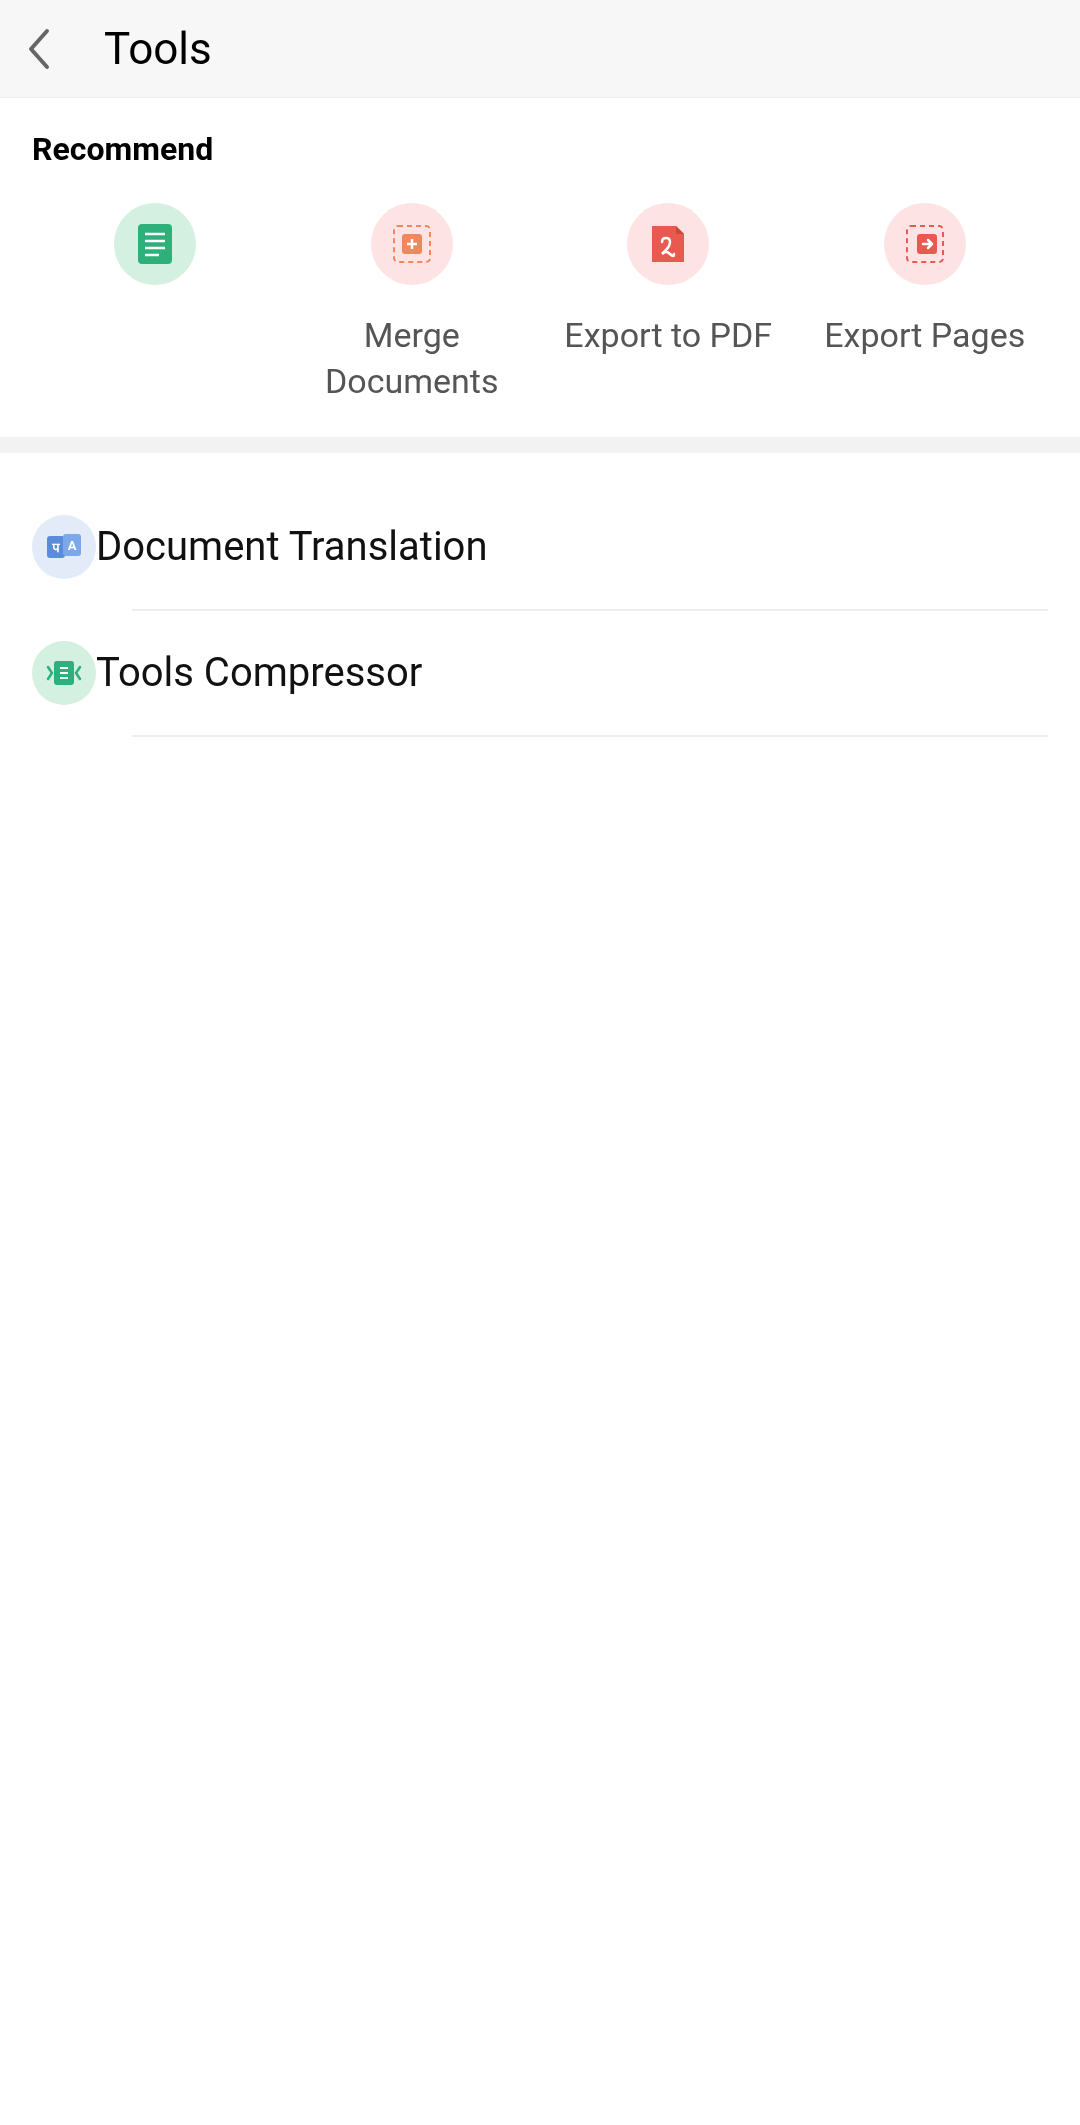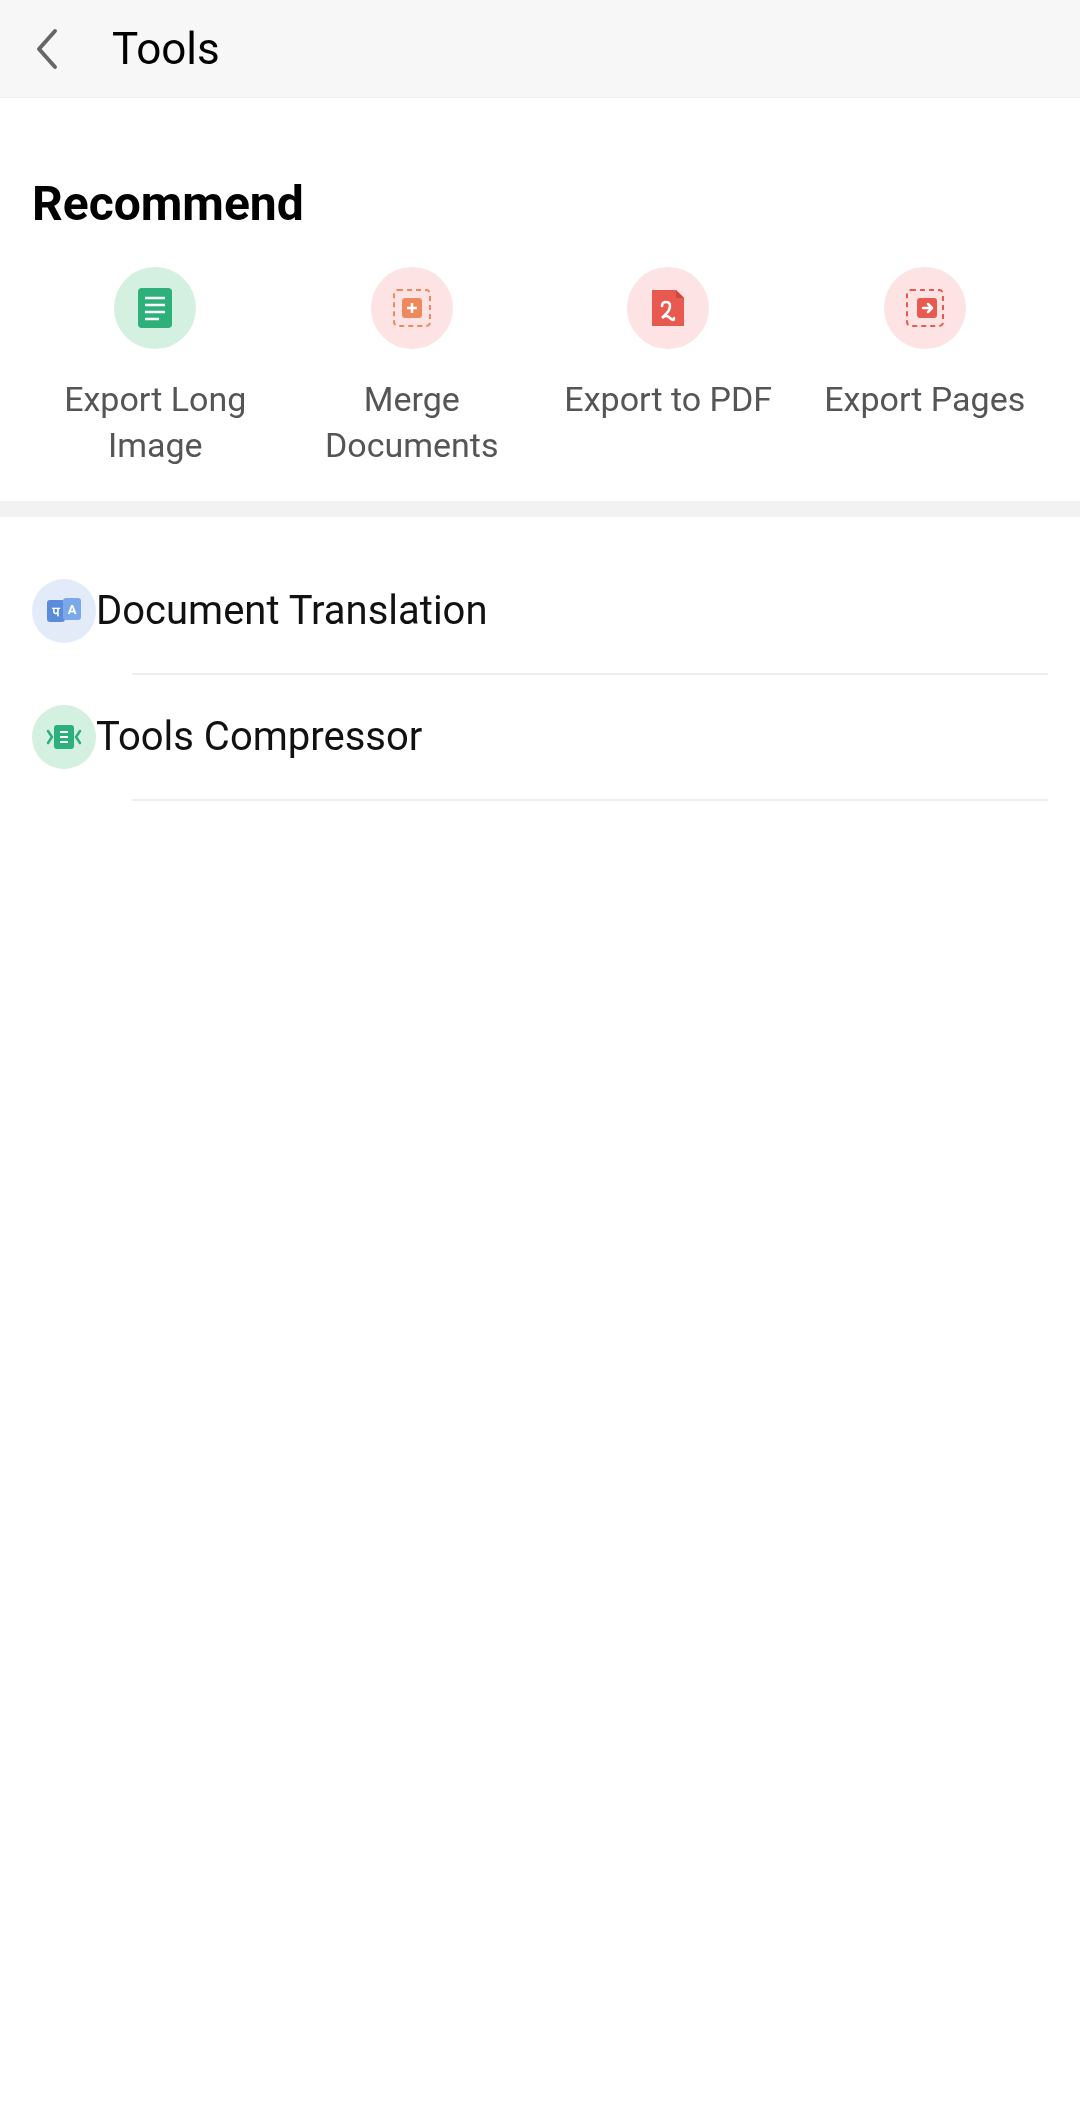--- a/index.html
+++ b/index.html
@@ -11,21 +11,21 @@
       width: 1080px;
       height: 2125px;
       font-family: -apple-system, BlinkMacSystemFont, 'Segoe UI', Roboto, sans-serif;
       background: #fff;
     }
     .header {
       background: #f7f7f7;
       height: 98px;
       display: flex;
       align-items: center;
-      padding: 0 22px;
+      padding: 0 14px;
       border-bottom: 1px solid #eee;
     }
     .back-btn {
       width: 50px;
       height: 50px;
       display: flex;
       align-items: center;
       justify-content: center;
       cursor: pointer;
     }
@@ -33,25 +33,24 @@
       font-size: 44px;
       font-weight: 400;
       color: #000;
       margin-left: 40px;
     }
     .section {
       background: #fff;
       padding: 32px;
     }
     .section-title {
-      font-size: 48px;
+      font-size: 32px;
       font-weight: 700;
       color: #000;
       margin-bottom: 35px;
-      margin-top: 45px;
     }
     .recommend-grid {
       display: flex;
       justify-content: space-between;
       gap: 10px;
     }
     .recommend-item {
       flex: 1;
       display: flex;
       flex-direction: column;
@@ -124,21 +123,20 @@
     <div class="recommend-item">
       <div class="icon-circle green">
         <svg width="38" height="44" viewBox="0 0 38 44">
           <rect x="2" y="2" width="34" height="40" rx="4" fill="#2db07a"></rect>
           <line x1="9" y1="12" x2="29" y2="12" stroke="#fff" stroke-width="2.5"></line>
           <line x1="9" y1="19" x2="29" y2="19" stroke="#fff" stroke-width="2.5"></line>
           <line x1="9" y1="26" x2="29" y2="26" stroke="#fff" stroke-width="2.5"></line>
           <line x1="9" y1="33" x2="23" y2="33" stroke="#fff" stroke-width="2.5"></line>
         </svg>
       </div>
-      <div class="recommend-label">Export Long Image</div>
     </div>
 
     <div class="recommend-item">
       <div class="icon-circle orange">
         <svg width="44" height="44" viewBox="0 0 44 44">
           <rect x="4" y="4" width="36" height="36" rx="4" fill="none" stroke="#f0885e" stroke-width="2" stroke-dasharray="5 4"></rect>
           <rect x="12" y="12" width="20" height="20" rx="3" fill="#f0885e"></rect>
           <line x1="22" y1="17" x2="22" y2="27" stroke="#fff" stroke-width="2.5"></line>
           <line x1="17" y1="22" x2="27" y2="22" stroke="#fff" stroke-width="2.5"></line>
         </svg>

